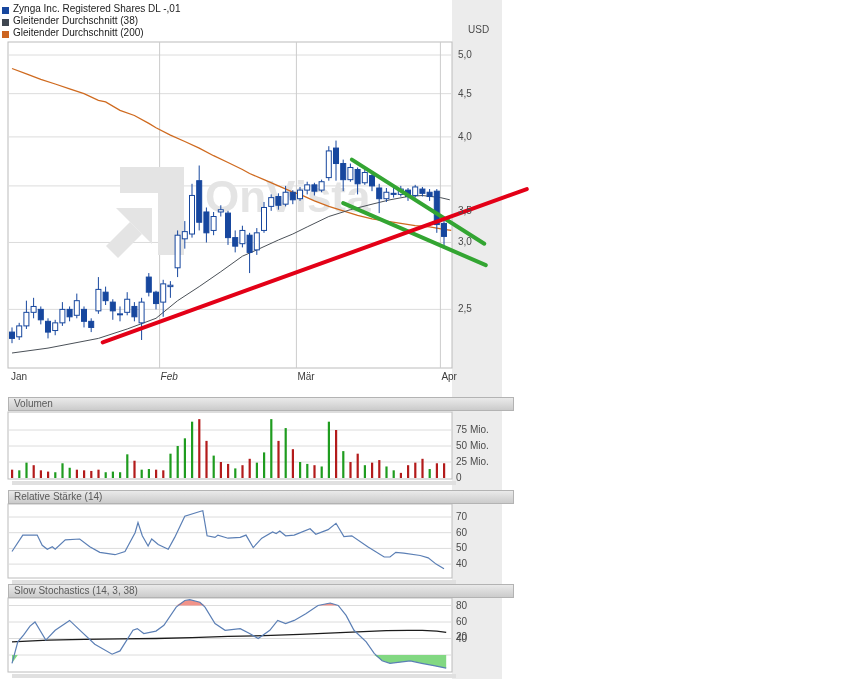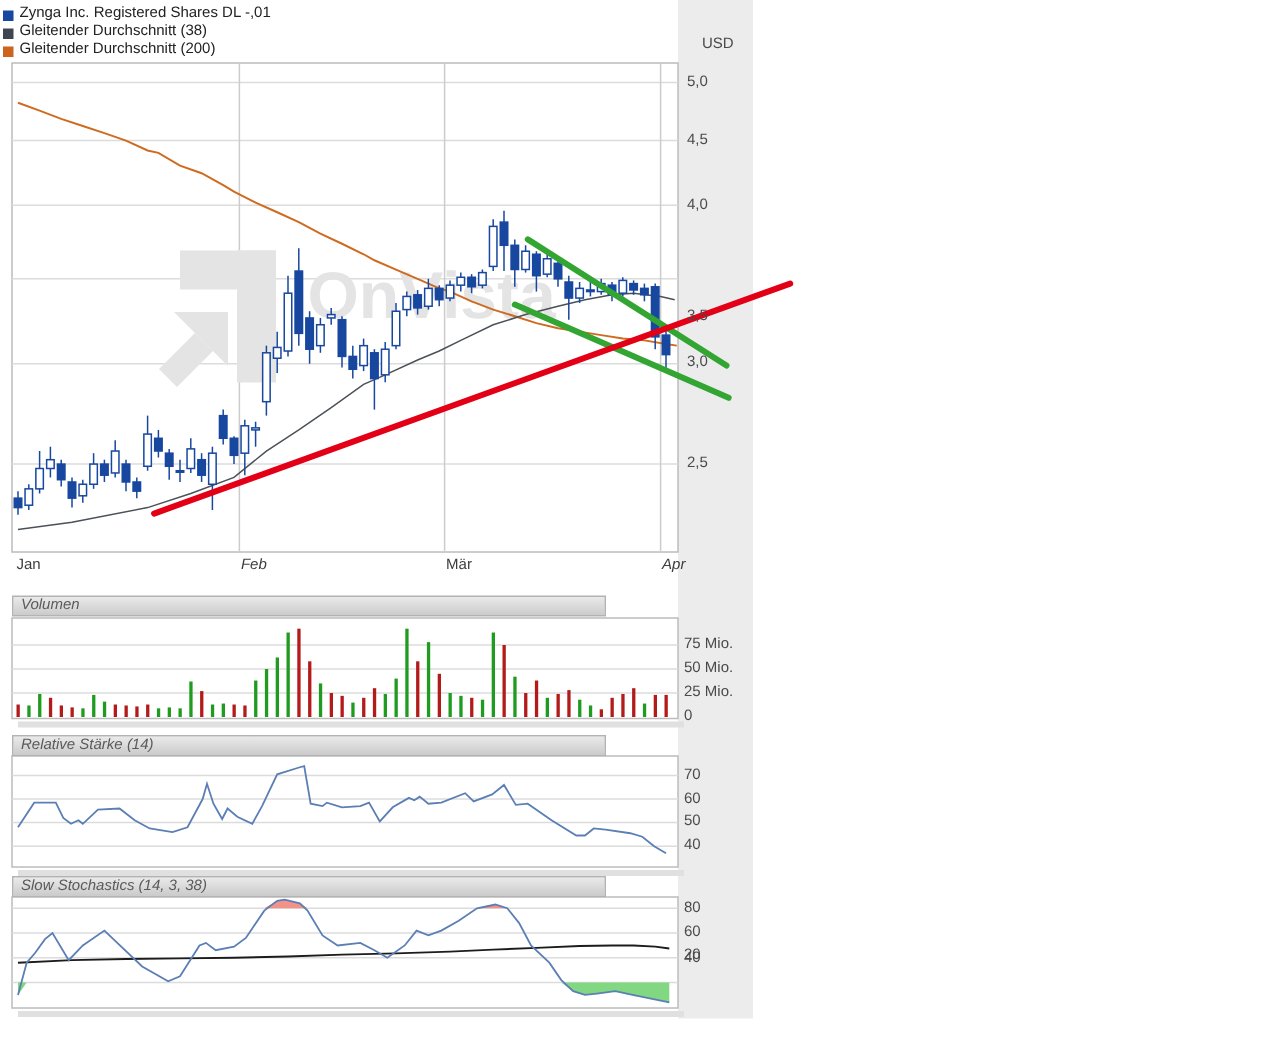--- a/index.html
+++ b/index.html
@@ -2,23 +2,23 @@
 <html><head>
 <meta charset="utf-8">
 <style>
   html,body{margin:0;padding:0;background:#fff;font-family:"Liberation Sans",sans-serif;}
   #app{position:relative;width:850px;height:691px;overflow:hidden;background:#fff;}
   .strip{position:absolute;left:452px;top:0;width:50px;height:679px;background:#ececec;z-index:1;}
   #gfx{position:absolute;left:0;top:0;z-index:2;}
   #labels{position:absolute;left:0;top:0;z-index:3;}
   .lab{position:absolute;font-size:10px;color:#4a4a4a;white-space:nowrap;}
   .lab.month{color:#3c3c3c;}
-  .hdr{position:absolute;left:8px;width:396px;height:14px;box-sizing:border-box;z-index:3;
+  .hdr{position:absolute;left:8px;width:506px;height:14px;box-sizing:border-box;z-index:3;
        background:linear-gradient(#eaeaea,#cbcbcb);border:1px solid #b3b3b3;
-       font-size:10px;color:#5a5a5a;line-height:12px;padding-left:5px;font-style:italic;}
+       font-size:10px;color:#5a5a5a;line-height:12px;padding-left:5px;}
   .legend{position:absolute;top:2px;left:2px;z-index:4;}
   .lrow{display:flex;align-items:flex-end;height:12px;}
   .lmark{width:7px;height:7px;margin-right:4px;flex:0 0 auto;}
   .ltext{font-size:10px;color:#222;white-space:nowrap;}
 </style>
 </head>
 <body>
 
 <div id="app">
 
@@ -280,21 +280,21 @@
   <div id="labels">
       <div class="lab" style="left: 458px; top: 49px;">5,0</div>
       <div class="lab" style="left: 458px; top: 87.6673px;">4,5</div>
       <div class="lab" style="left: 458px; top: 130.894px;">4,0</div>
       <div class="lab" style="left: 458px; top: 179.9px; margin-top: 25px;">3,5</div>
       <div class="lab" style="left: 458px; top: 236.473px;">3,0</div>
       <div class="lab" style="left: 458px; top: 303.385px;">2,5</div>
       <div class="lab month" style="left: 10.984px; top: 371px;">Jan</div>
       <div class="lab month" style="left: 160.6px; top: 371px; font-style: italic;">Feb</div>
       <div class="lab month" style="left: 297.4px; top: 371px;">Mär</div>
-      <div class="lab month" style="left: 441.4px; top: 371px; font-style: italic;">Apr</div>
+      <div class="lab month" style="left: 441.4px; top: 371px;">Apr</div>
       <div class="lab" style="left: 468px; top: 24px;">USD</div>
       <div class="lab" style="left: 456px; top: 424px;">75 Mio.</div>
       <div class="lab" style="left: 456px; top: 440px;">50 Mio.</div>
       <div class="lab" style="left: 456px; top: 456px;">25 Mio.</div>
       <div class="lab" style="left: 456px; top: 472px;">0</div>
       <div class="lab" style="left: 456px; top: 511px;">70</div>
       <div class="lab" style="left: 456px; top: 526.7px;">60</div>
       <div class="lab" style="left: 456px; top: 542.4px;">50</div>
       <div class="lab" style="left: 456px; top: 558.1px;">40</div>
       <div class="lab" style="left: 456px; top: 599.5px;">80</div>

